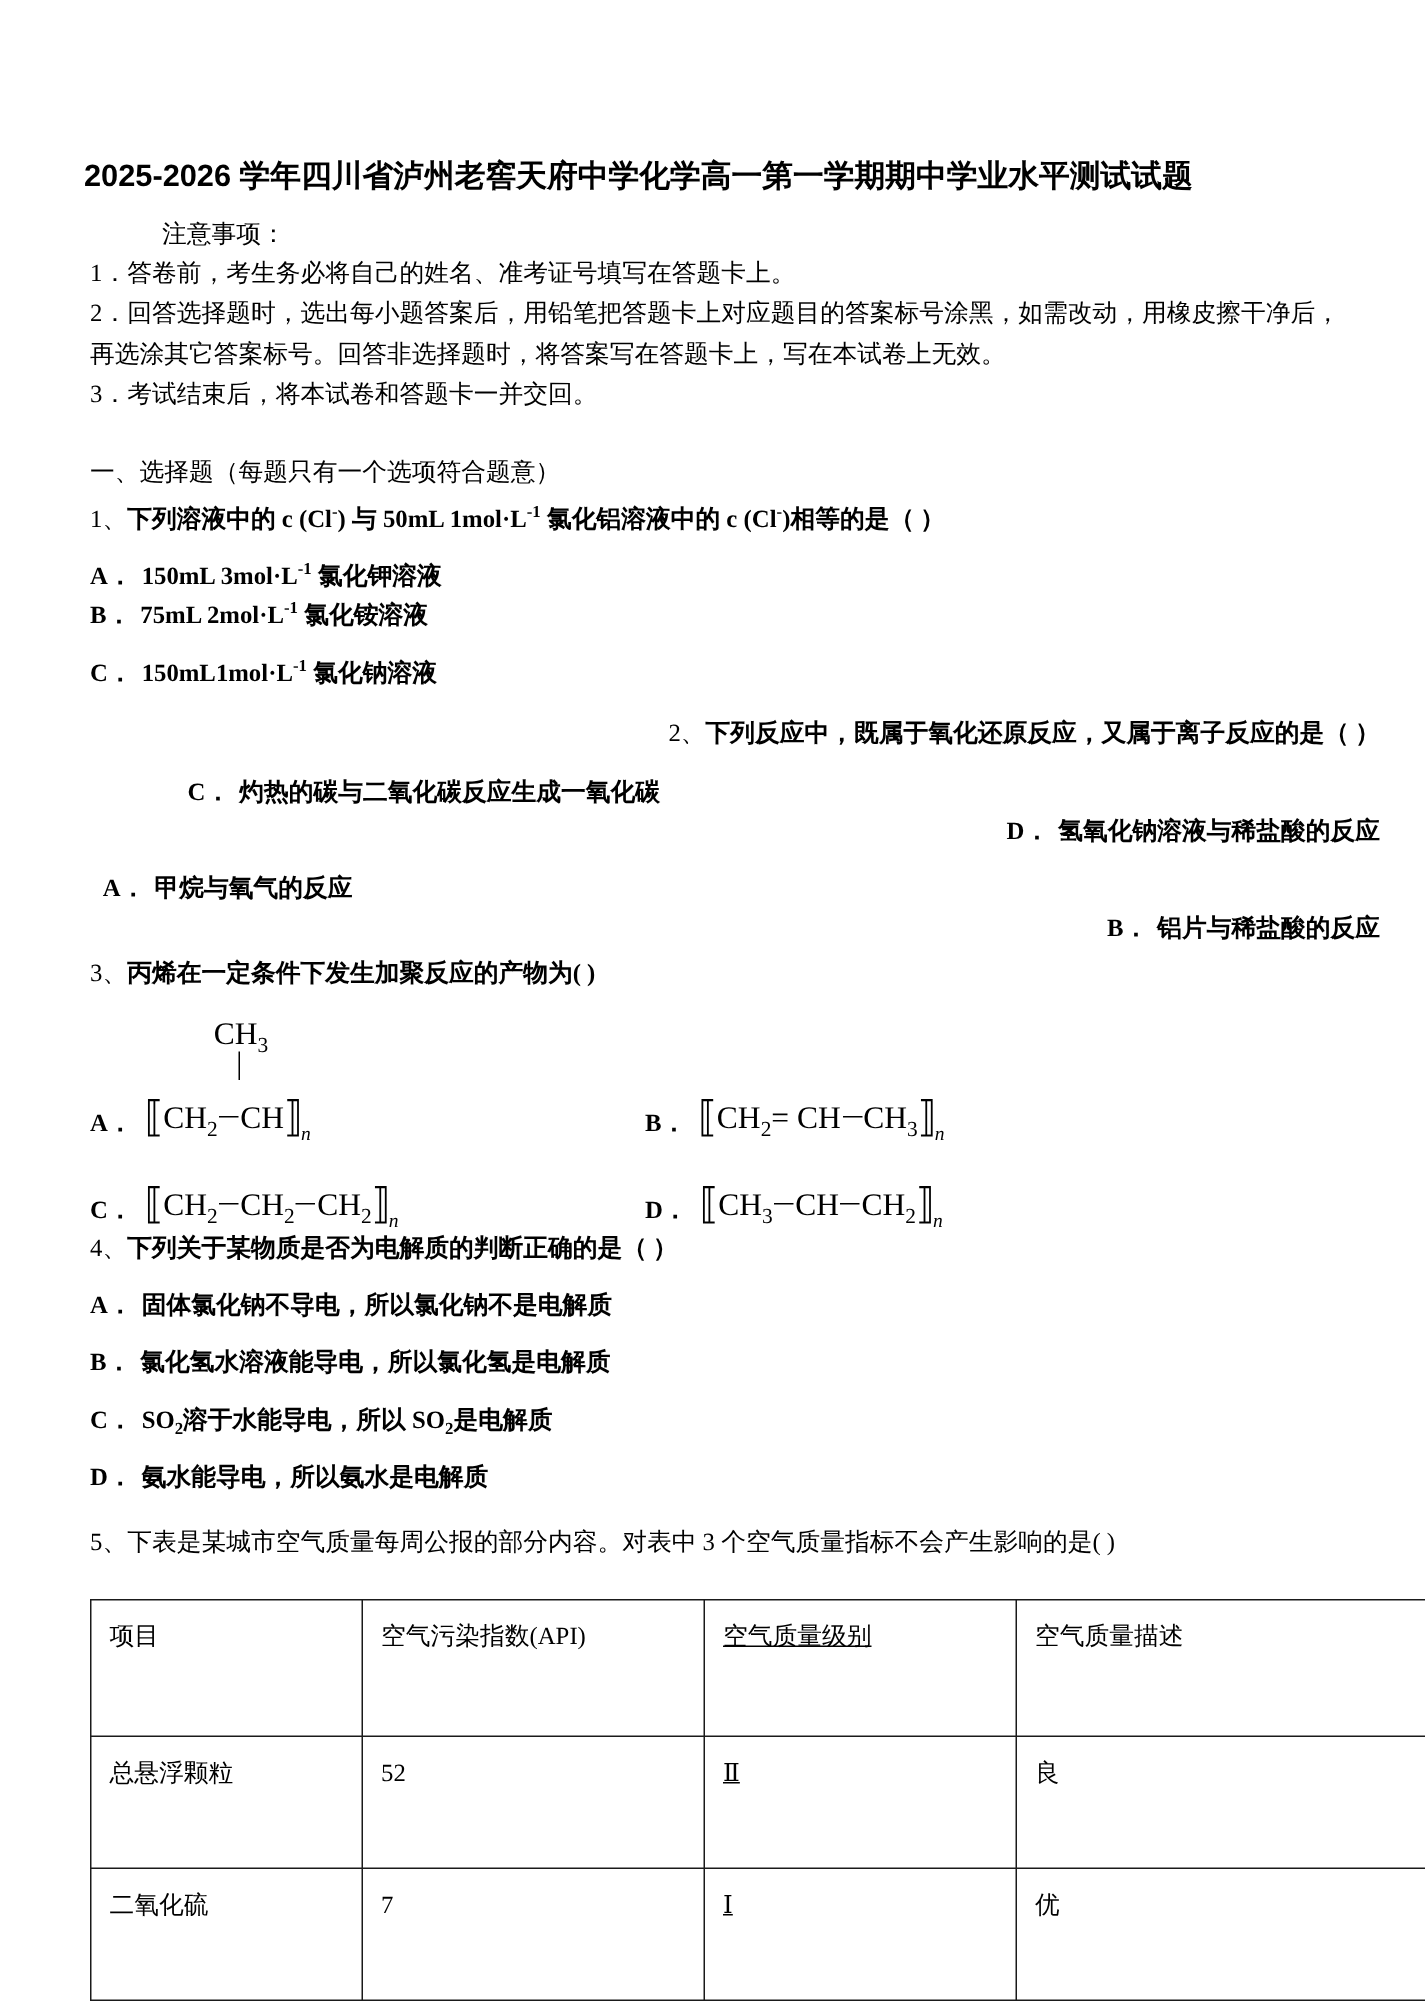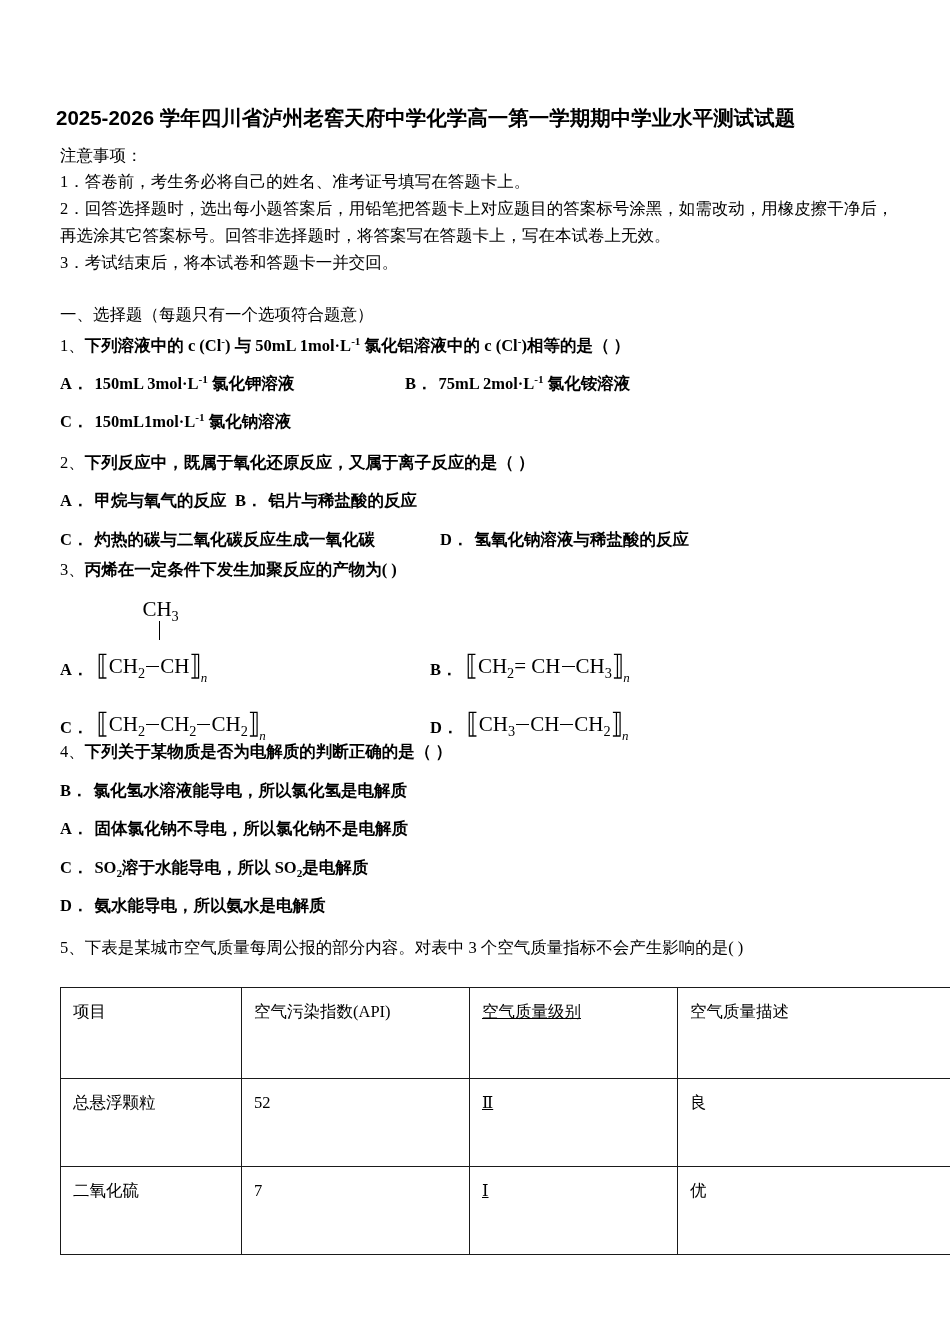--- a/index.html
+++ b/index.html
@@ -43,20 +43,21 @@
   }
 
   
   .notice {
     margin-top: 11px;
     font-size: 16.5px;
     line-height: 1.62;
   }
   .notice-head {
     font-weight: normal;
+    margin-left: 48px;
   }
   .notice-item {
     font-weight: normal;
   }
   .notice-item.wrap {
     text-indent: 0;
   }
 
   
   .section-head {
@@ -78,20 +79,21 @@
     font-weight: normal;
   }
   .q-num {
     font-weight: normal;
   }
   .opt-row {
     display: flex;
     margin-top: 12px;
     font-weight: bold;
     font-size: 16.5px;
+    flex-direction: column;
   }
   .opt {
     flex: 0 0 auto;
   }
   .opt.col1 { width: 345px; }
   .opt.col2 { width: 400px; }
   .opt.inlineA { width: 175px; }
   .opt.inlineC { width: 380px; }
   .opt-lbl {
     font-weight: bold;
@@ -220,31 +222,31 @@
       <div class="opt-row">
         <div class="opt col1"><span class="opt-lbl">A．</span><span>150mL 3mol·L</span><sup>-1</sup><span> 氯化钾溶液</span></div>
         <div class="opt col2"><span class="opt-lbl">B．</span><span>75mL 2mol·L</span><sup>-1</sup><span> 氯化铵溶液</span></div>
       </div>
 
       <div class="opt-row">
         <div class="opt col1"><span class="opt-lbl">C．</span><span>150mL1mol·L</span><sup>-1</sup><span> 氯化钠溶液</span></div>
       </div>
     </div>
 
-    <div class="q" style="margin-top:14px;">
+    <div class="q" style="margin-top:14px;text-align:right;">
       <div class="q-stem normalweight"><span class="q-num">2、</span><b><span>下列反应中，既属于氧化还原反应，又属于离子反应的是（     ）</span></b></div>
+
+      <div class="opt-row">
+        <div class="opt inlineC"><span class="opt-lbl">C．</span><span>灼热的碳与二氧化碳反应生成一氧化碳</span></div>
+        <div class="opt"><span class="opt-lbl">D．</span><span>氢氧化钠溶液与稀盐酸的反应</span></div>
+      </div>
 
       <div class="opt-row">
         <div class="opt inlineA"><span class="opt-lbl">A．</span><span>甲烷与氧气的反应</span></div>
         <div class="opt"><span class="opt-lbl">B．</span><span>铝片与稀盐酸的反应</span></div>
-      </div>
-
-      <div class="opt-row">
-        <div class="opt inlineC"><span class="opt-lbl">C．</span><span>灼热的碳与二氧化碳反应生成一氧化碳</span></div>
-        <div class="opt"><span class="opt-lbl">D．</span><span>氢氧化钠溶液与稀盐酸的反应</span></div>
       </div>
     </div>
 
     <div class="q" style="">
       <div class="q-stem normalweight"><span class="q-num">3、</span><b><span>丙烯在一定条件下发生加聚反应的产物为(  )</span></b></div>
 
       <div class="poly-block">
 
         <div class="poly-item" style="left:0px; top:52px;">
           <span class="poly-label">A．</span>
@@ -275,24 +277,24 @@
             <span class="brk">⟦</span><span>CH</span><sub>3</sub><span class="bond"></span><span>CH</span><span class="bond"></span><span>CH</span><sub>2</sub><span class="brk">⟧</span><span class="nsub">n</span>
           </span>
         </div>
       </div>
     </div>
 
     <div class="q" style="margin-top:18px;">
       <div class="q-stem normalweight"><span class="q-num">4、</span><b><span>下列关于某物质是否为电解质的判断正确的是（     ）</span></b></div>
 
       <div class="opt-row">
+        <div class="opt"><span class="opt-lbl">A．</span><span>固体氯化钠不导电，所以氯化钠不是电解质</span></div>
+      </div>
+      <div class="opt-row">
         <div class="opt"><span class="opt-lbl">B．</span><span>氯化氢水溶液能导电，所以氯化氢是电解质</span></div>
-      </div>
-      <div class="opt-row">
-        <div class="opt"><span class="opt-lbl">A．</span><span>固体氯化钠不导电，所以氯化钠不是电解质</span></div>
       </div>
       <div class="opt-row">
         <div class="opt"><span class="opt-lbl">C．</span><span>SO<sub>2</sub>溶于水能导电，所以 SO<sub>2</sub>是电解质</span></div>
       </div>
       <div class="opt-row">
         <div class="opt"><span class="opt-lbl">D．</span><span>氨水能导电，所以氨水是电解质</span></div>
       </div>
     </div>
 
     <div class="q" style="margin-top:16px;">

